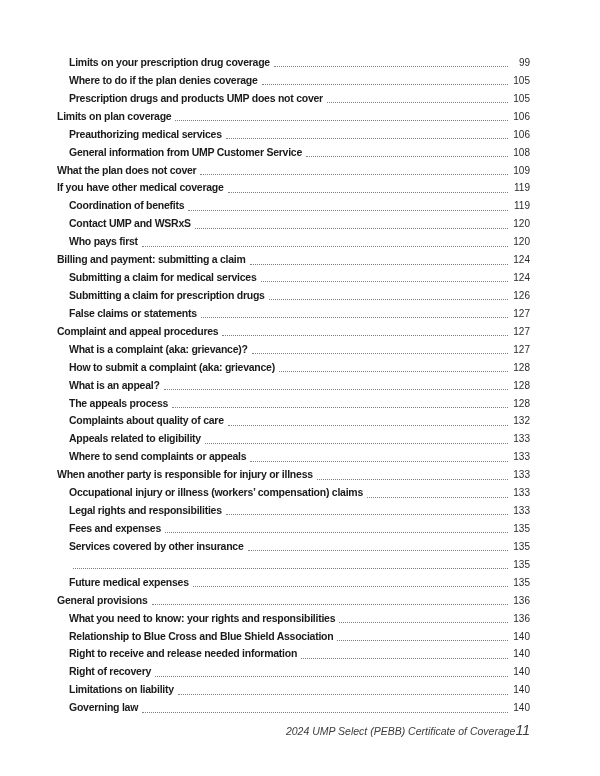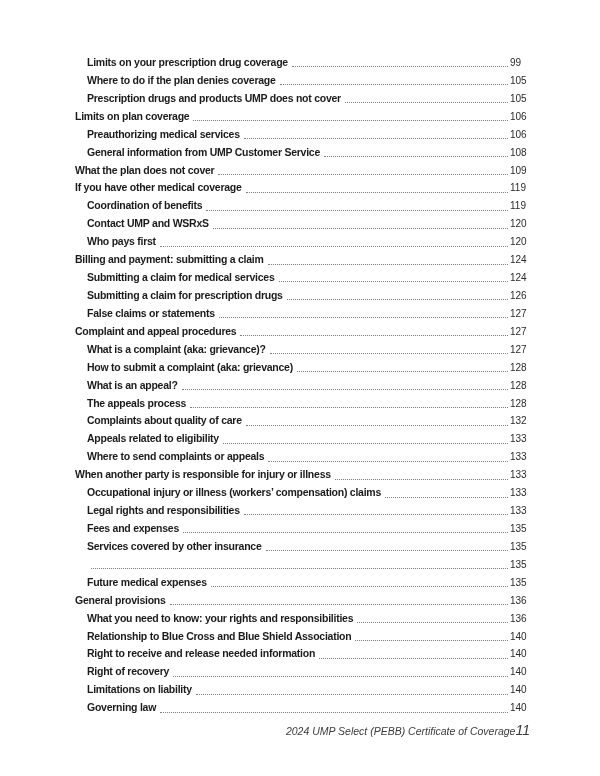--- a/index.html
+++ b/index.html
@@ -9,21 +9,21 @@
     font-family: "Liberation Sans", sans-serif;
     position: relative; overflow: hidden;
   }
   .page {
     position: absolute; inset: 0;
     width: 600px; height: 776px;
     background: #ffffff;
   }
   .toc {
     position: absolute;
-    top: 54px; left: 75px; right: 70px;
+    top: 54px; left: 57px; right: 70px;
   }
   .toc-row {
     display: flex;
     height: 17.93px;
     line-height: 17.93px;
     color: #1b1b1b;
     cursor: pointer;
   }
   .toc-row.level-2 { padding-left: 12px; }
   .toc-title {
@@ -41,20 +41,21 @@
   .leader::after {
     content: "";
     position: absolute;
     left: 4px; right: 2px; bottom: 4.5px;
     border-bottom: 1.3px dotted #808080;
   }
   .toc-page {
     font-weight: 400;
     font-size: 10px;
     min-width: 20px;
+    text-align: right;
     color: #2a2a2a;
     white-space: nowrap;
   }
   .page-footer {
     position: absolute;
     left: 69px; right: 70px; top: 722px;
     display: flex;
     justify-content: flex-end;
     align-items: baseline;
     font-style: italic;

